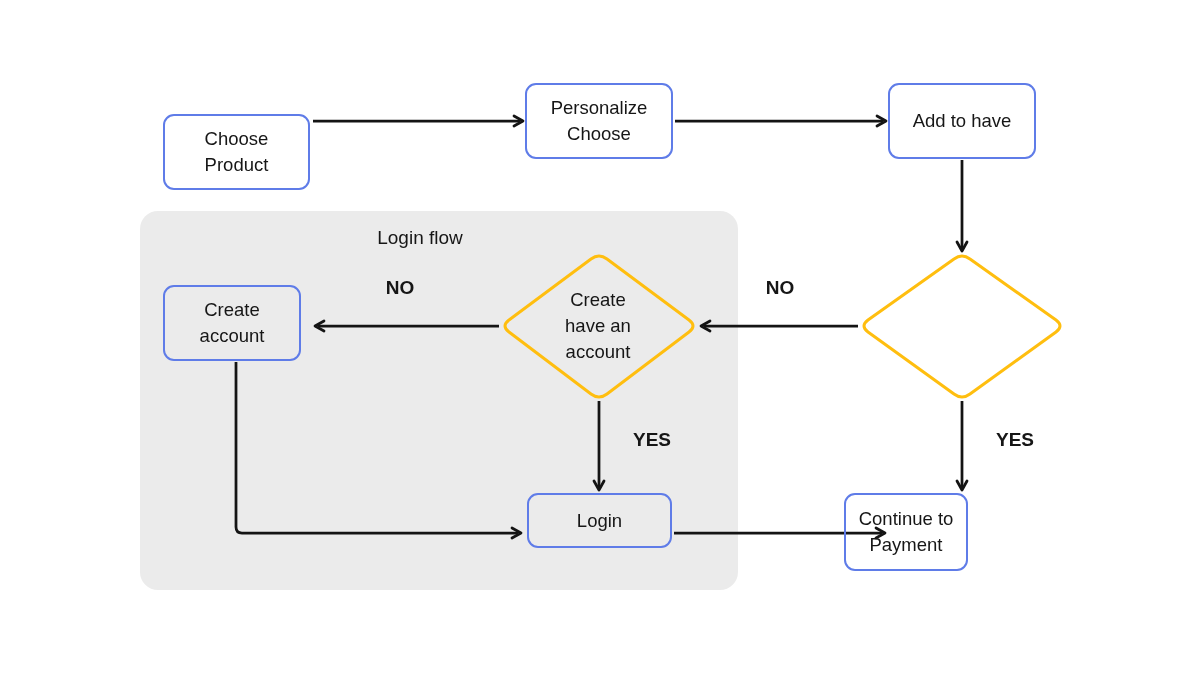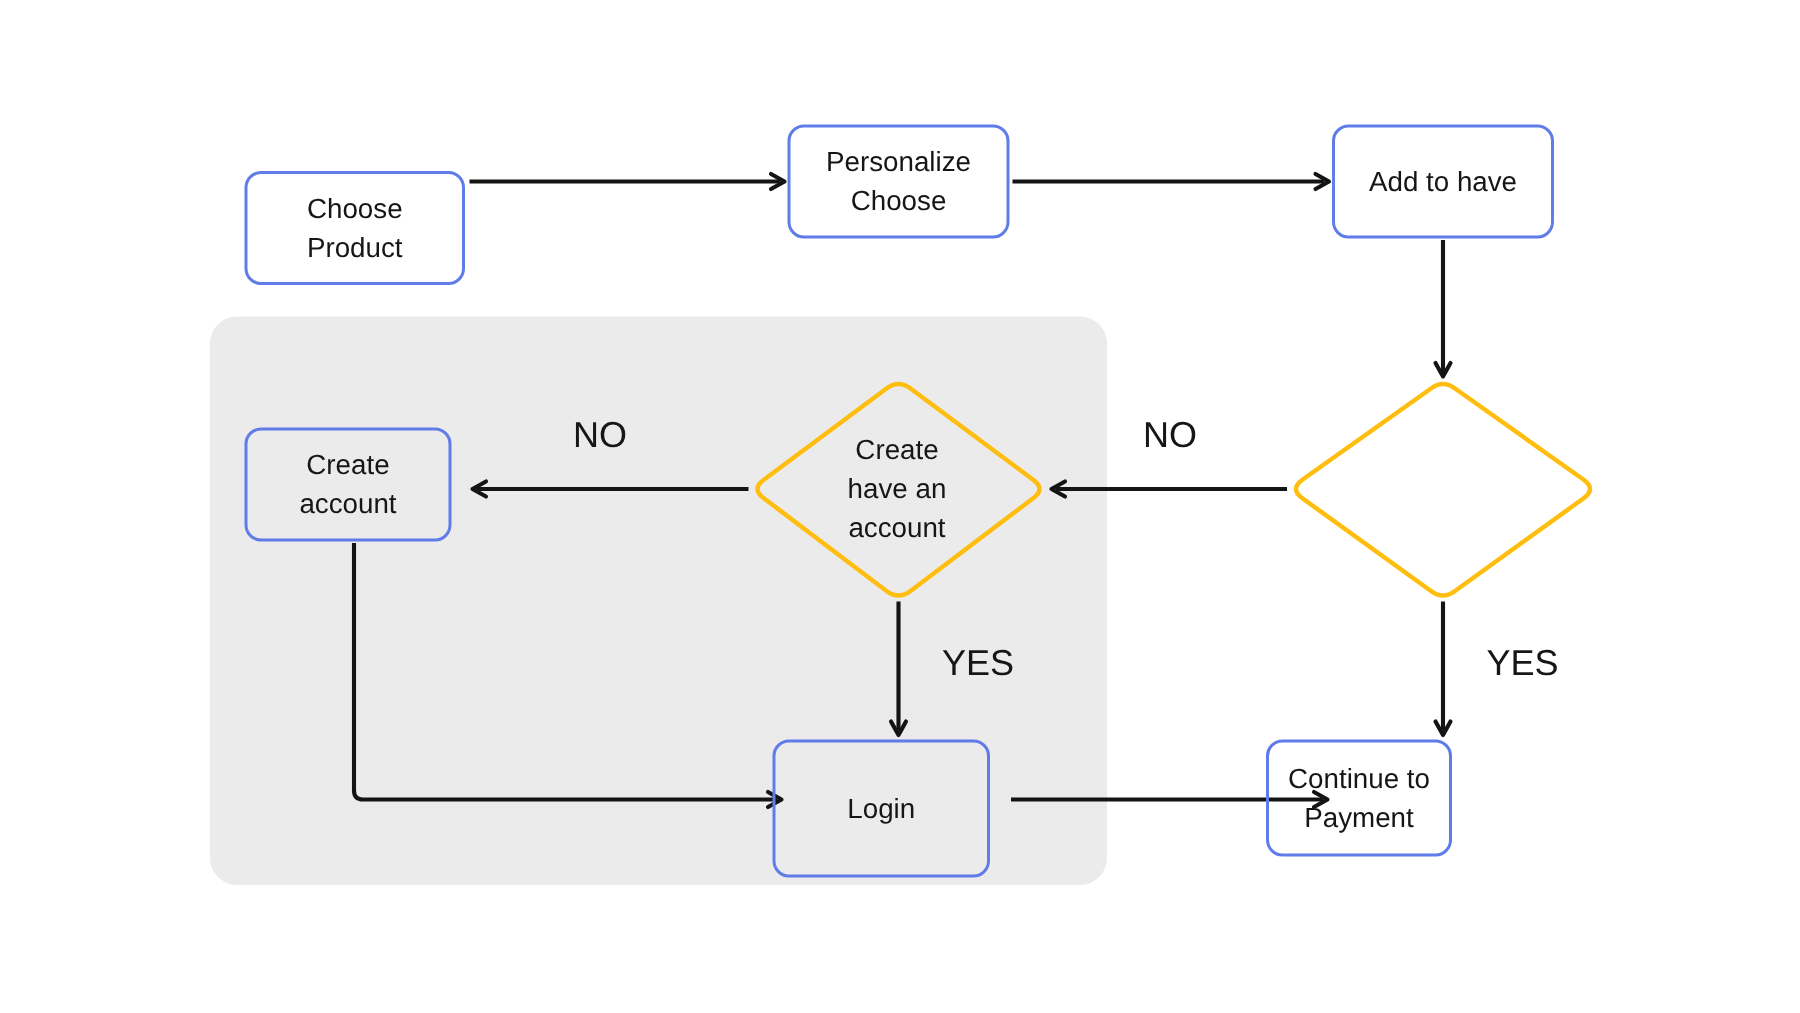--- a/index.html
+++ b/index.html
@@ -33,50 +33,51 @@
     display:flex;align-items:center;justify-content:center;
     text-align:center;
     font-size:18.5px;font-weight:500;line-height:26px;
     white-space:pre-line;
     z-index:3;
   }
   .n-choose{left:163px;top:83px;width:147px;height:76px;margin-top:31px;}
   .n-personalize{left:525px;top:83px;width:148px;height:76px;}
   .n-addcart{left:888px;top:83px;width:148px;height:76px;}
   .n-create{left:163px;top:285px;width:138px;height:76px;}
-  .n-login{left:515px;top:493px;width:145px;height:92px;}
+  .n-login{left:527px;top:493px;width:145px;height:55px;}
   .n-payment{left:844px;top:493px;width:124px;height:78px;}
   .diamond-label{
     position:absolute;
     text-align:center;
     font-size:18.5px;font-weight:500;line-height:26px;
     white-space:pre-line;
     z-index:3;
   }
   .d-already{left:498px;top:287px;width:200px;}
   .d-loggedin{left:860px;top:300px;width:204px;}
   .edge-label{
     position:absolute;
     text-align:center;
-    font-size:24px;font-weight:400;
+    font-size:19px;font-weight:700;
     white-space:nowrap;
     z-index:3;
   }
   .el-no-account{left:360px;top:277px;width:80px;}
   .el-no-loggedin{left:740px;top:277px;width:80px;}
   .el-yes-account{left:612px;top:429px;width:80px;}
   .el-yes-loggedin{left:975px;top:429px;width:80px;}
   svg.wires{position:absolute;left:0;top:0;z-index:2;}
 </style>
 </head>
 <body>
 
 <div class="canvas">
 
   <div class="group"></div>
+  <div class="group-label">Login flow</div>
 
   <svg class="wires" width="1200" height="675" viewBox="0 0 1200 675">
     <defs>
       <marker id="chev" markerUnits="userSpaceOnUse" markerWidth="16" markerHeight="16" viewBox="0 0 16 16" refX="9" refY="8" orient="auto">
         <path d="M3,3 L12,8 L3,13" fill="none" stroke="#141414" stroke-width="2.75" stroke-linecap="round" stroke-linejoin="round"></path>
       </marker>
     </defs>
 
     <path d="M607,259 L689,320 Q697,326 689,332 L607,394 Q599,400 591,394 L509,332 Q501,326 509,320 L591,259 Q599,253 607,259 Z" fill="none" stroke="#FFBE0F" stroke-width="3"></path>
     <path d="M970,259 L1056,320 Q1064,326 1056,332 L970,394 Q962,400 954,394 L868,332 Q860,326 868,320 L954,259 Q962,253 970,259 Z" fill="none" stroke="#FFBE0F" stroke-width="3"></path>

